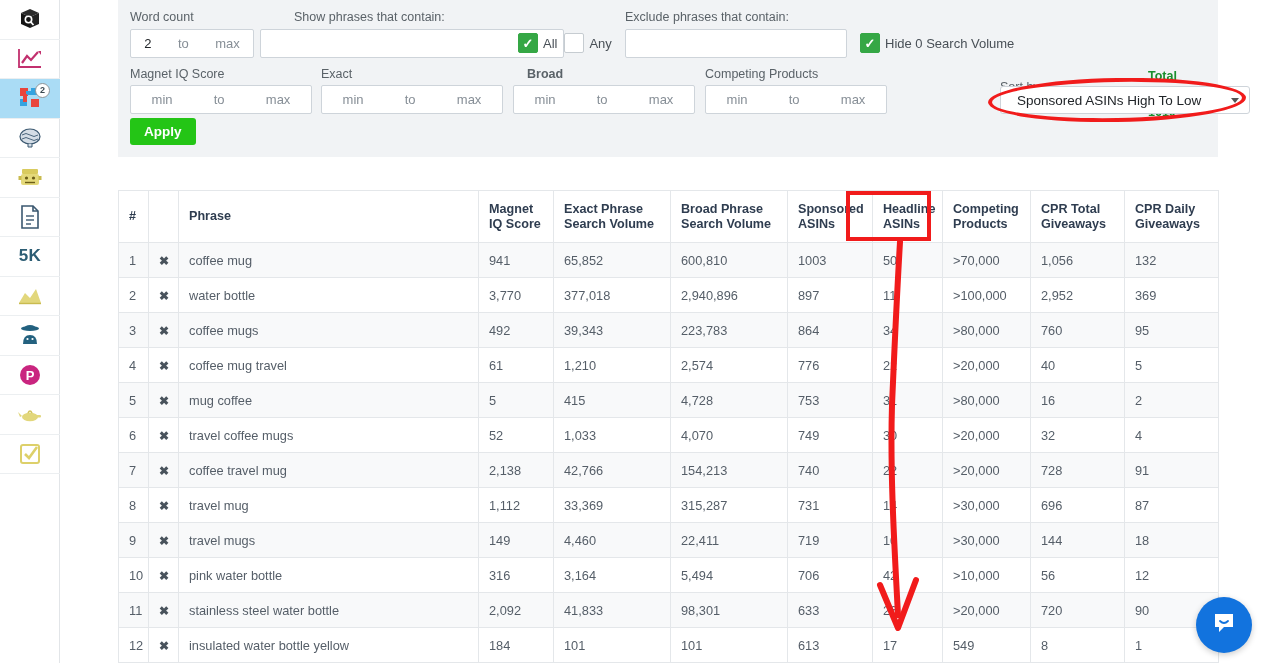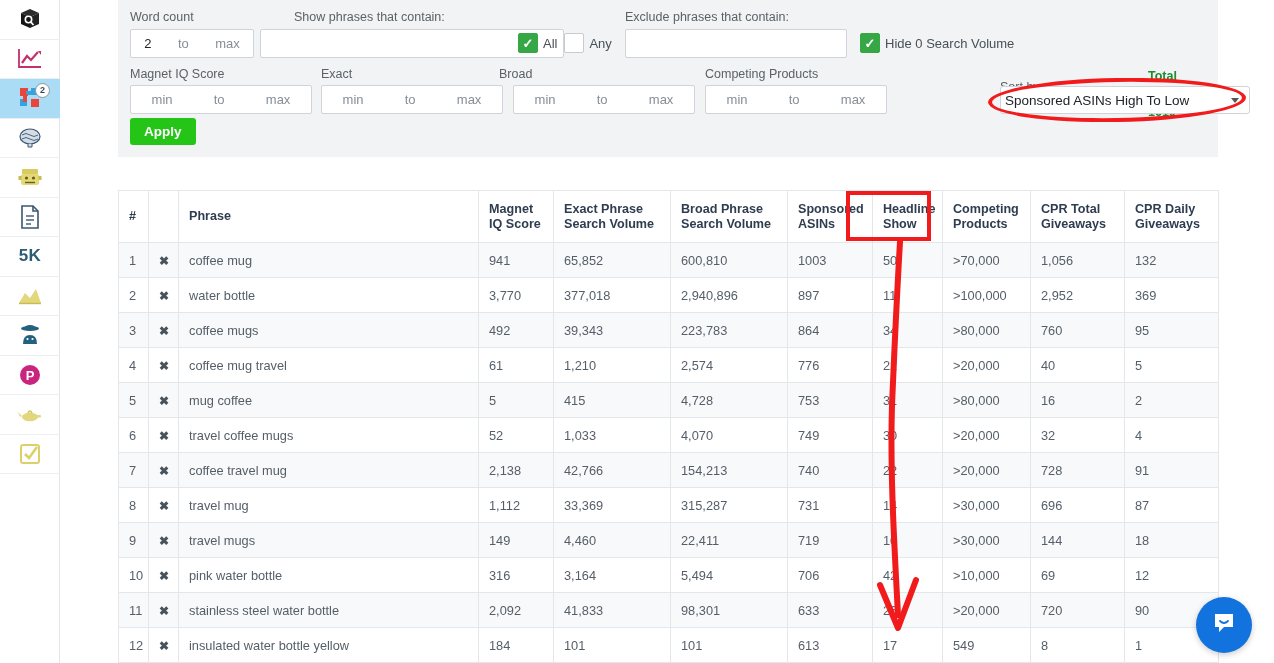--- a/index.html
+++ b/index.html
@@ -76,21 +76,21 @@
     cursor: pointer; font-family: "Liberation Sans", sans-serif;
   }
 
   .total-kw {
     font-size: 12.5px; font-weight: 700; color: #1a8f2e;
     font-family: "Liberation Sans", sans-serif;
   }
   .sortby-label { font-size: 12.5px; color: #5a6268; }
   .select-box {
     background:#fff; border:1px solid #ced4da; border-radius:3px;
-    height: 28px; display:flex; align-items:center; padding-left: 4px;
+    height: 28px; display:flex; align-items:center; padding-left: 16px;
     font-size: 13.5px; color: #212529; position: relative; cursor: pointer;
   }
   .select-box .caret {
     position:absolute; right: 10px; top: 11px;
     width:0;height:0;border-left:4px solid transparent;border-right:4px solid transparent;
     border-top: 5px solid #555;
   }
 
   
   .tbl-wrap {
@@ -338,21 +338,21 @@
 
       <div class="fp-row" style="left:203px; top:67px;">
         <div class="fp-label">Exact</div>
       </div>
       <div class="fp-row input-box range-box" style="left:203px; top:85px; width:182px;">
         <span>min</span>
         <span>to</span>
         <span>max</span>
       </div>
 
-      <div class="fp-row" style="left:381px; top:67px;">
+      <div class="fp-row" style="left:409px; top:67px;font-weight:bold;">
         <div class="fp-label">Broad</div>
       </div>
       <div class="fp-row input-box range-box" style="left:395px; top:85px; width:182px;">
         <span>min</span>
         <span>to</span>
         <span>max</span>
       </div>
 
       <div class="fp-row" style="left:587px; top:67px;">
         <div class="fp-label">Competing Products</div>
@@ -394,21 +394,21 @@
         </colgroup>
         <thead>
           <tr>
             <th>#</th>
             <th></th>
             <th>Phrase</th>
             <th>Magnet IQ Score</th>
             <th>Exact Phrase Search Volume</th>
             <th>Broad Phrase Search Volume</th>
             <th>Sponsored ASINs</th>
-            <th>Headline Show</th>
+            <th>Headline ASINs</th>
             <th>Competing Products</th>
             <th>CPR Total Giveaways</th>
             <th>CPR Daily Giveaways</th>
           </tr>
         </thead>
         <tbody id="tbody">
             <tr>
               <td class="num-col">1</td>
               <td><span class="x-btn">✖</span></td>
               <td class="phrase">coffee mug</td>
@@ -528,21 +528,21 @@
             <tr>
               <td class="num-col">10</td>
               <td><span class="x-btn">✖</span></td>
               <td class="phrase">pink water bottle</td>
               <td class="num-col">316</td>
               <td class="green">3,164</td>
               <td class="green">5,494</td>
               <td class="num-col">706</td>
               <td class="num-col">42</td>
               <td class="num-col">&gt;10,000</td>
-              <td class="num-col">69</td>
+              <td class="num-col">56</td>
               <td class="num-col">12</td>
             </tr>
             <tr>
               <td class="num-col">11</td>
               <td><span class="x-btn">✖</span></td>
               <td class="phrase">stainless steel water bottle</td>
               <td class="num-col">2,092</td>
               <td class="green">41,833</td>
               <td class="green">98,301</td>
               <td class="num-col">633</td>

